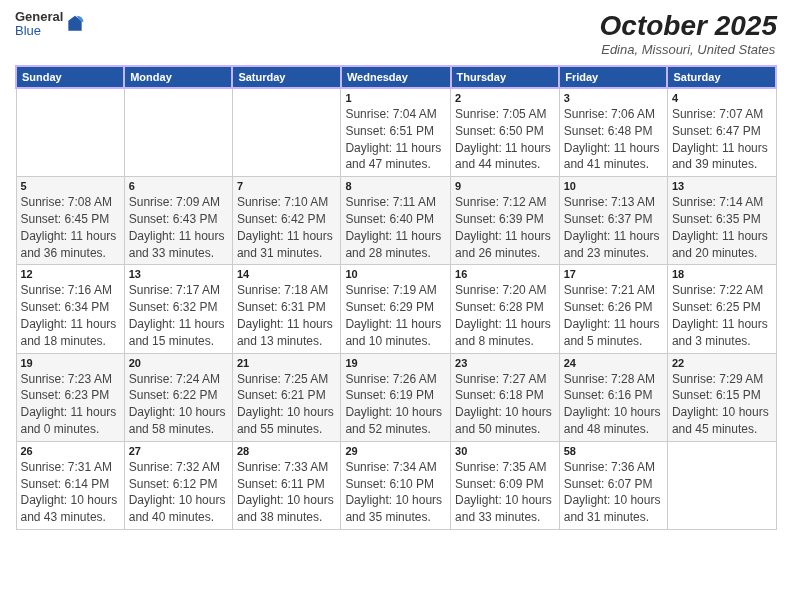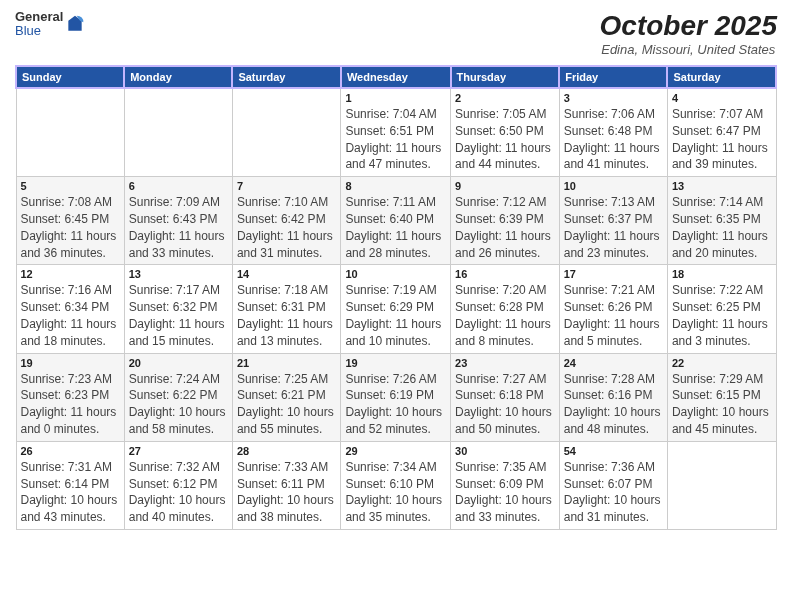--- a/index.html
+++ b/index.html
@@ -263,20 +263,20 @@
           </td>
           <td>
             <span class="day-number">29</span>
             <div class="day-info">Sunrise: 7:34 AM<br>Sunset: 6:10 PM<br>Daylight: 10 hours<br>and 35 minutes.</div>
           </td>
           <td>
             <span class="day-number">30</span>
             <div class="day-info">Sunrise: 7:35 AM<br>Sunset: 6:09 PM<br>Daylight: 10 hours<br>and 33 minutes.</div>
           </td>
           <td>
-            <span class="day-number">54</span>
+            <span class="day-number">58</span>
             <div class="day-info">Sunrise: 7:36 AM<br>Sunset: 6:07 PM<br>Daylight: 10 hours<br>and 31 minutes.</div>
           </td>
           <td class="empty-cell"></td>
         </tr>
       </tbody>
   </table>
 </div>
 
 </body></html>

